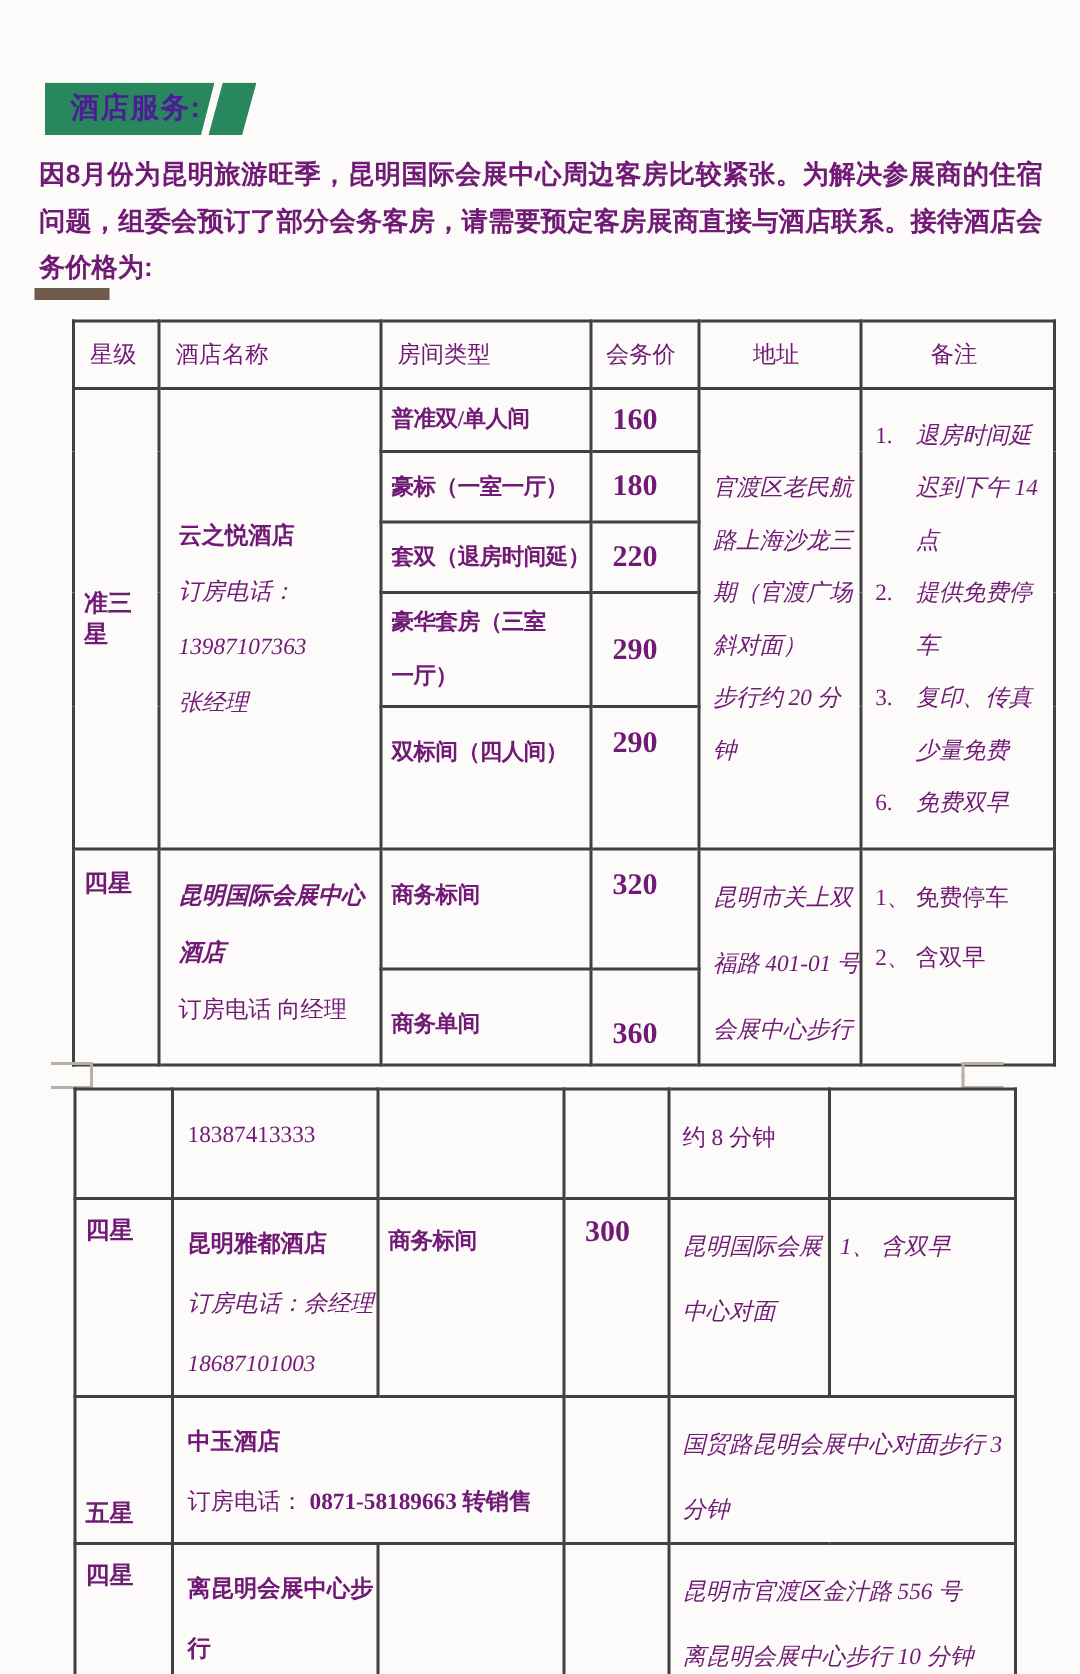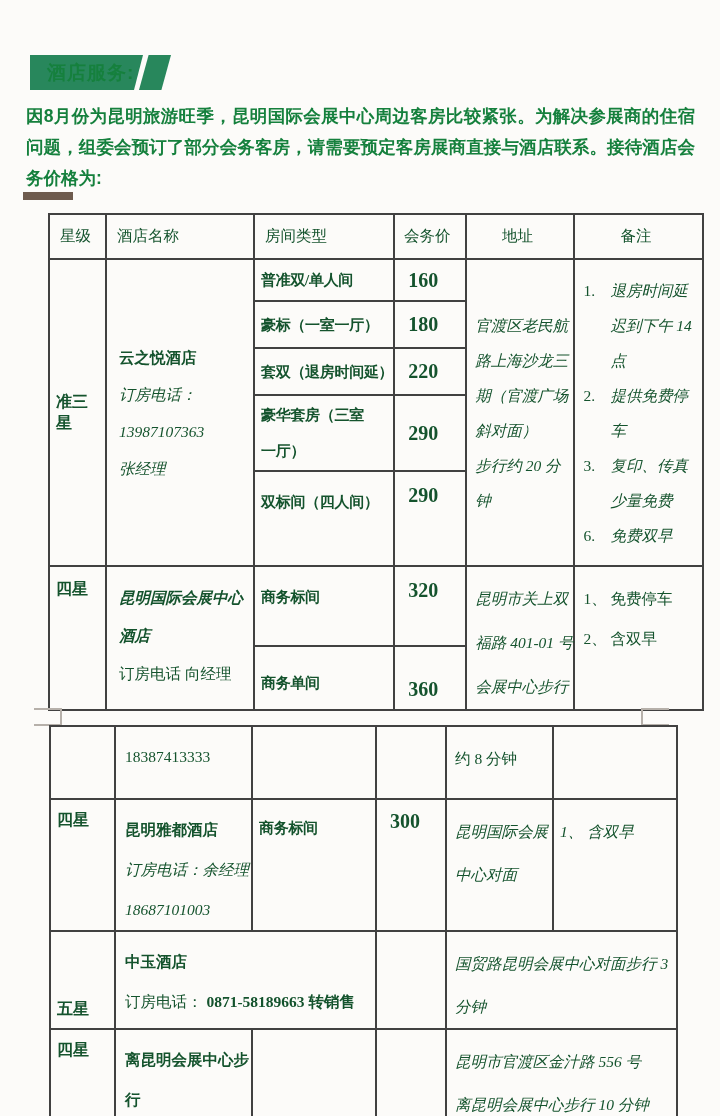--- a/index.html
+++ b/index.html
@@ -9,35 +9,35 @@
     font-family:"Liberation Serif","DejaVu Serif",serif;
   }
   
   .badge{position:absolute;left:30px;top:55px;width:150px;height:35px;}
   .badge .main{position:absolute;left:0;top:0;width:113px;height:35px;background:#28875c;
     -webkit-clip-path:polygon(0 0,100% 0,calc(100% - 9px) 100%,0 100%);
     clip-path:polygon(0 0,100% 0,calc(100% - 9px) 100%,0 100%);}
   .badge .tip{position:absolute;left:109px;top:0;width:32px;height:35px;background:#28875c;
     -webkit-clip-path:polygon(30% 0,100% 0,70% 100%,0 100%);
     clip-path:polygon(30% 0,100% 0,70% 100%,0 100%);}
-  .badge .txt{position:absolute;left:17px;top:0;line-height:35px;color:#15803d;
+  .badge .txt{position:absolute;left:17px;top:0;line-height:35px;color:#4c1d95;
     font-weight:bold;font-size:19px;letter-spacing:1px;
     font-family:"Liberation Sans","DejaVu Sans",sans-serif;}
   
   .intro{position:absolute;left:26px;top:101px;width:669px;
     font-family:"Liberation Sans","DejaVu Sans",sans-serif;
-    font-size:17.5px;line-height:31px;font-weight:600;color:#15803d;
+    font-size:17.5px;line-height:31px;font-weight:600;color:#701a75;
     text-align:justify;text-justify:inter-ideograph;}
   
   .bar{position:absolute;left:23px;top:192px;width:50px;height:8px;background:#6e5b4e;}
   
   table{border-collapse:collapse;table-layout:fixed;}
   .t1{position:absolute;left:48px;top:213px;}
   .t2{position:absolute;left:49px;top:725px;}
-  td,th{border:2px solid #414141;color:#14532d;font-size:15.5px;padding:0 6px;
+  td,th{border:2px solid #414141;color:#701a75;font-size:15.5px;padding:0 6px;
     vertical-align:middle;}
   th{font-weight:normal;text-align:left;padding-left:10px;height:43px;}
   th.c{text-align:center;padding-left:0;}
   .b{font-weight:bold;}
   .pre{white-space:pre;font-style:italic;}
   .star{font-weight:bold;font-size:16px;padding-left:6px;}
   .room{font-weight:bold;font-size:15px;line-height:36px;letter-spacing:-0.3px;white-space:pre;padding-right:0;}
   .price{font-weight:bold;font-size:20px;padding-left:13px;}
   .hcell{padding-left:12px;line-height:37px;padding-right:0;}
   .addr{line-height:35px;padding-left:8px;padding-right:0;}

